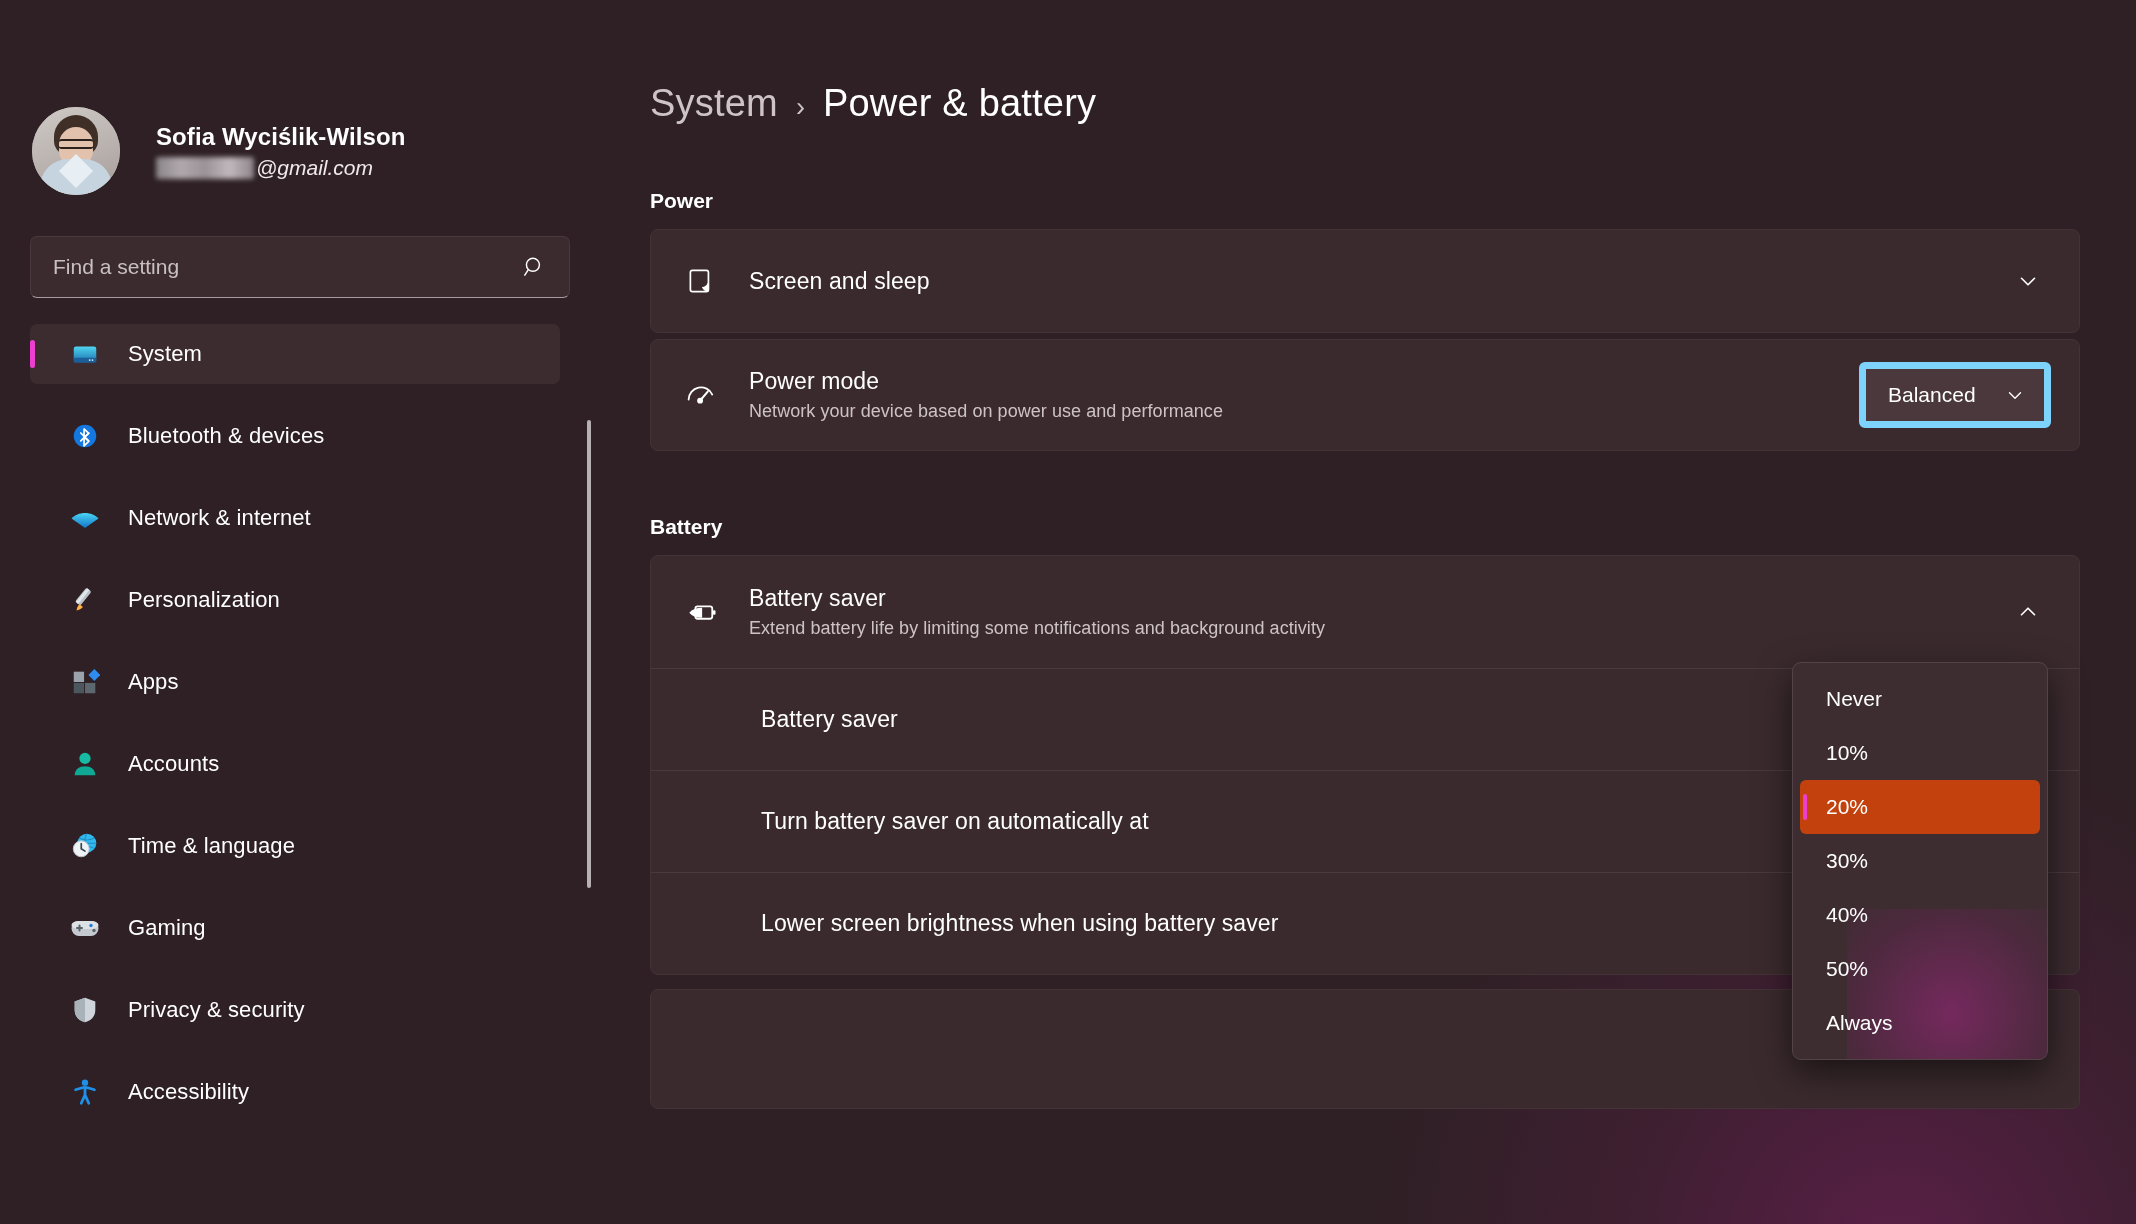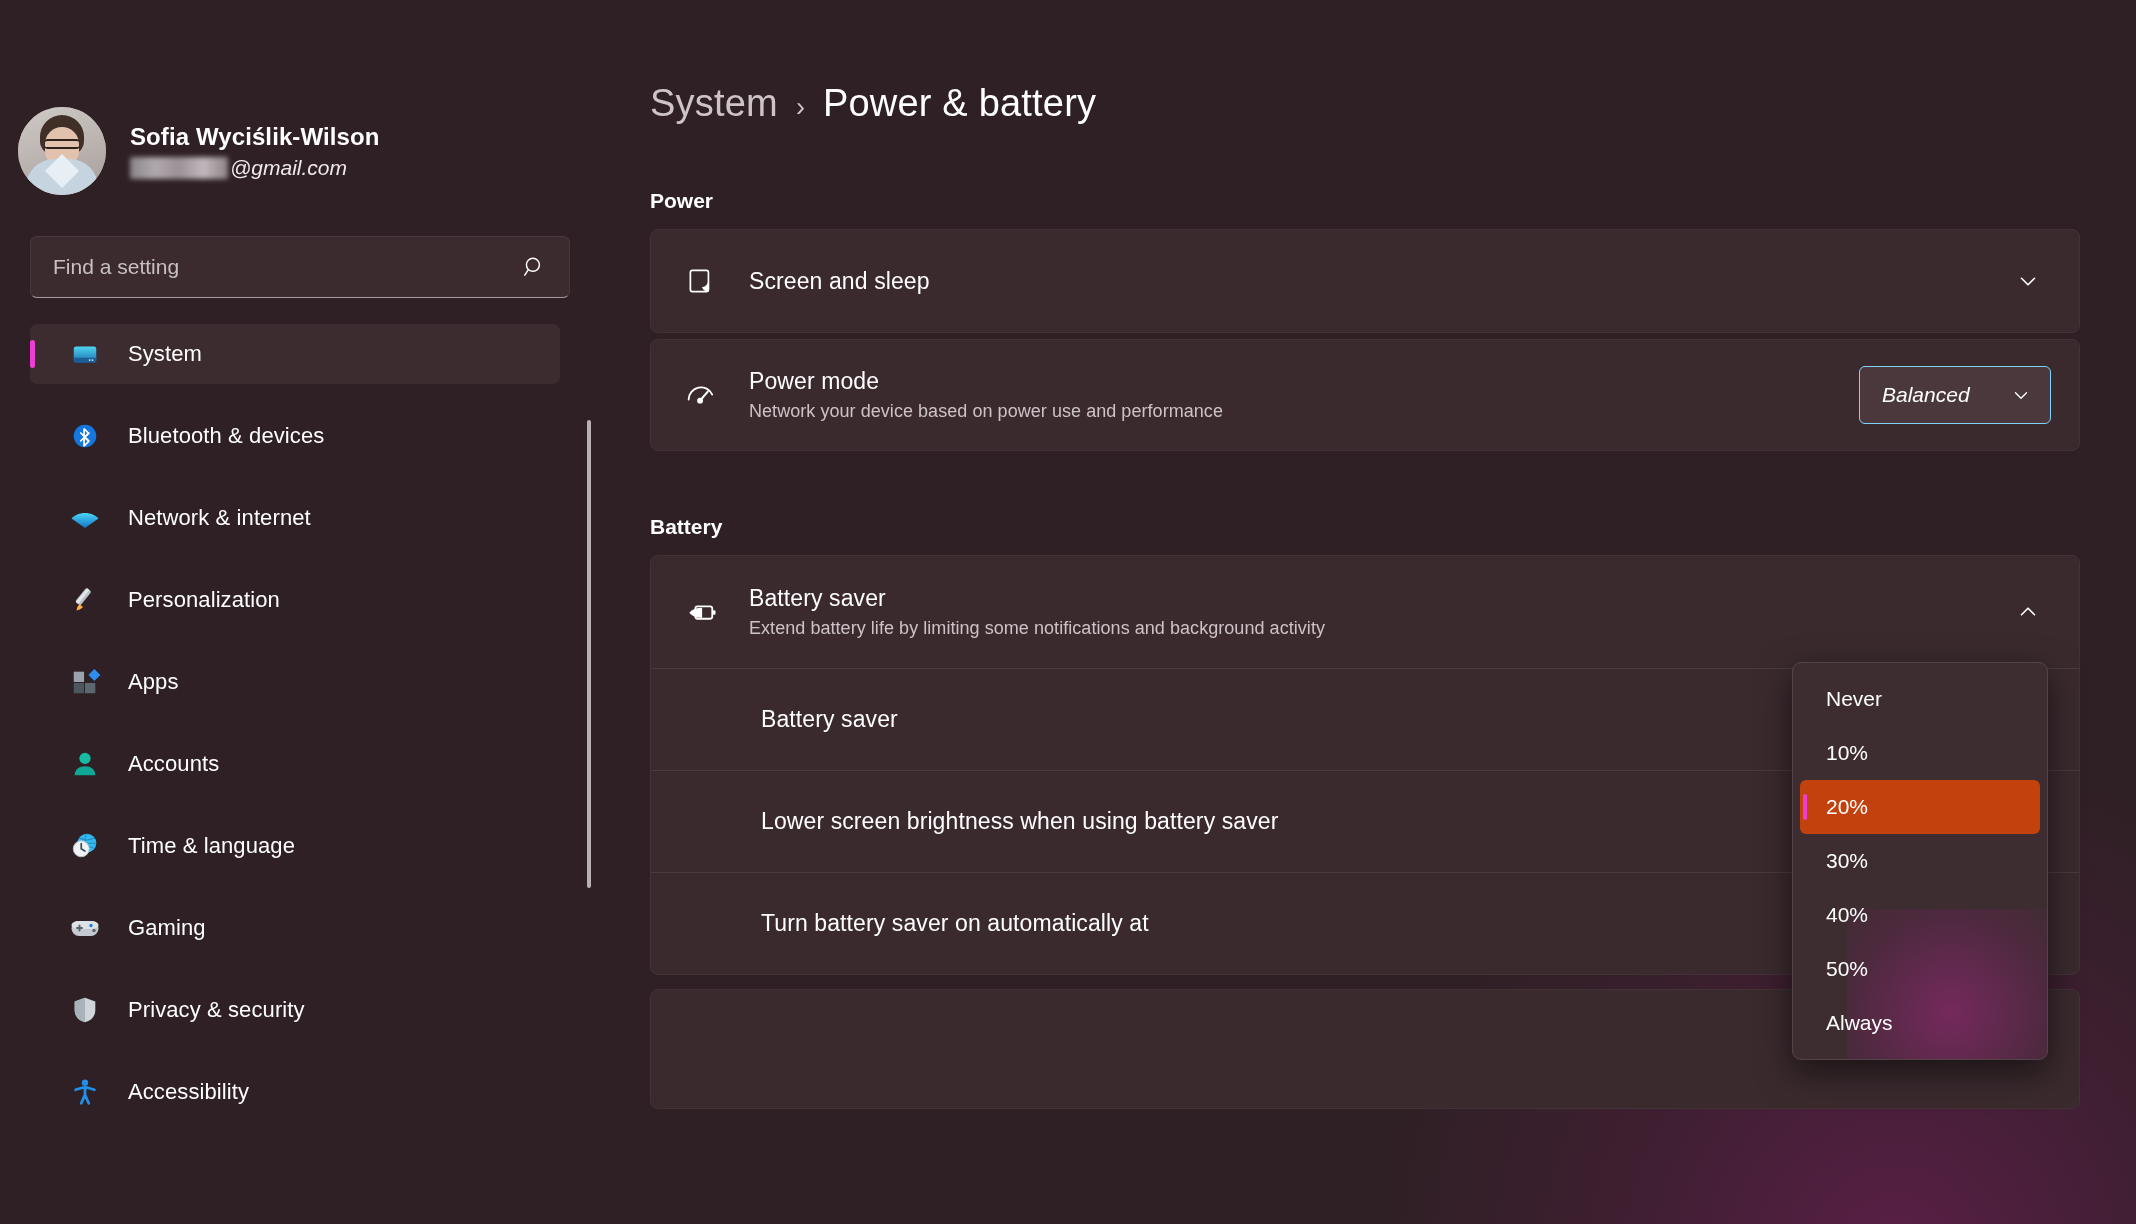--- a/index.html
+++ b/index.html
@@ -76,22 +76,23 @@
     position: absolute;
     top: 66px; left: 0;
     width: 600px;
     height: 1158px;
     overflow: hidden;
   }
 
   #account-block {
     display: flex;
     align-items: center;
-    padding: 20px 0 0 18px;
+    padding: 20px 0 0 32px;
     height: 150px;
+    gap: 12px;
   }
   #avatar {
     width: 88px; height: 88px;
     border-radius: 50%;
     overflow: hidden;
     flex: 0 0 88px;
     background: #b9b2ae;
     position: relative;
   }
   #avatar .av-bg {
@@ -311,31 +312,30 @@
     letter-spacing: 0.05px;
   }
 
   .expander-chevron {
     width: 46px; height: 46px;
     display: flex; align-items: center; justify-content: center;
     flex: 0 0 46px;
   }
 
   .combo {
-    height: 58px;
+    height: 66px;
     min-width: 192px;
     background: #4a383c;
-    border: 1px solid #7dd3fc;
+    border: 7px solid #7dd3fc;
     border-radius: 6px;
     display: flex;
     align-items: center;
     justify-content: space-between;
     padding: 0 18px 0 22px;
     cursor: pointer;
-    font-style: italic;
   }
   .combo-value {
     font-size: 21px;
     color: #ffffff;
   }
   .combo-chevron { margin-left: 26px; display: flex; }
 
   .sub-row {
     display: flex;
     align-items: center;
@@ -637,25 +637,25 @@
             <polyline points="6,14.5 12,8.5 18,14.5"></polyline>
           </svg>
         </span>
       </div>
 
       <div class="sub-row row-divider">
         <span class="row-title">Battery saver</span>
       </div>
 
       <div class="sub-row row-divider">
+        <span class="row-title">Turn battery saver on automatically at</span>
+      </div>
+
+      <div class="sub-row row-divider">
         <span class="row-title">Lower screen brightness when using battery saver</span>
-      </div>
-
-      <div class="sub-row row-divider">
-        <span class="row-title">Turn battery saver on automatically at</span>
       </div>
 
     </div>
 
     <div class="card" style="margin-top:14px;height:120px"></div>
 
   </div>
 
   <div id="dropdown-flyout">
     <div class="dd-item">Never</div>

